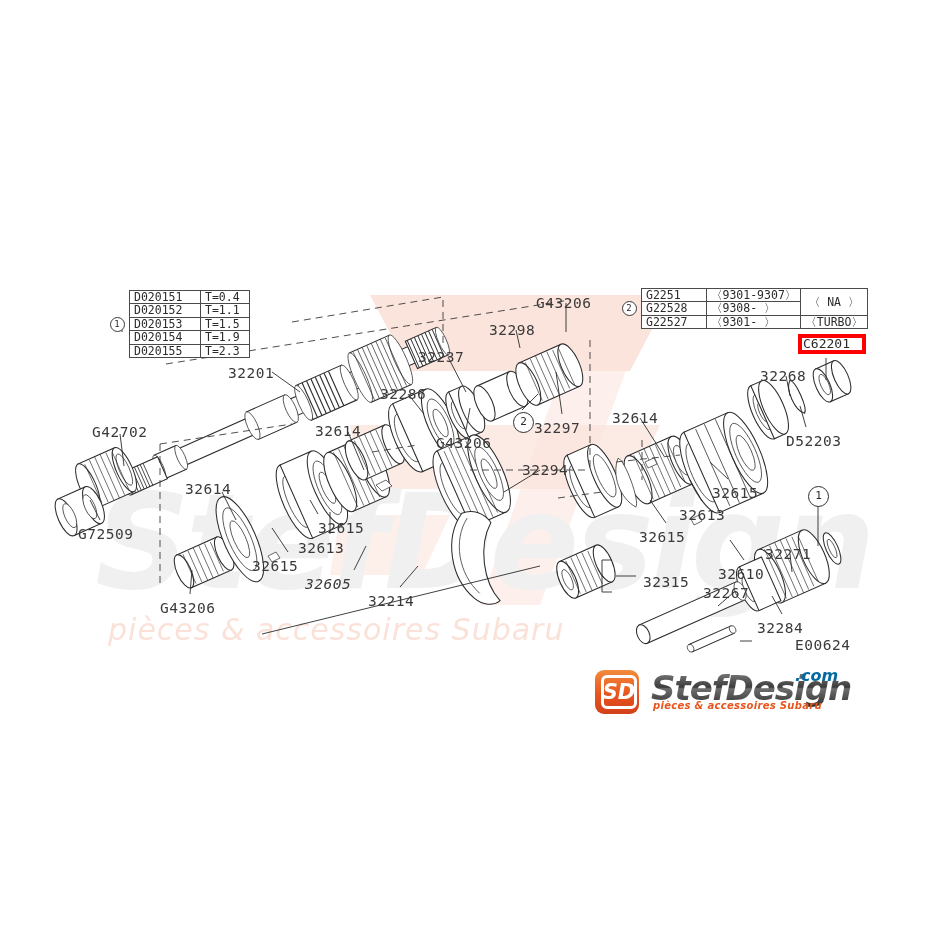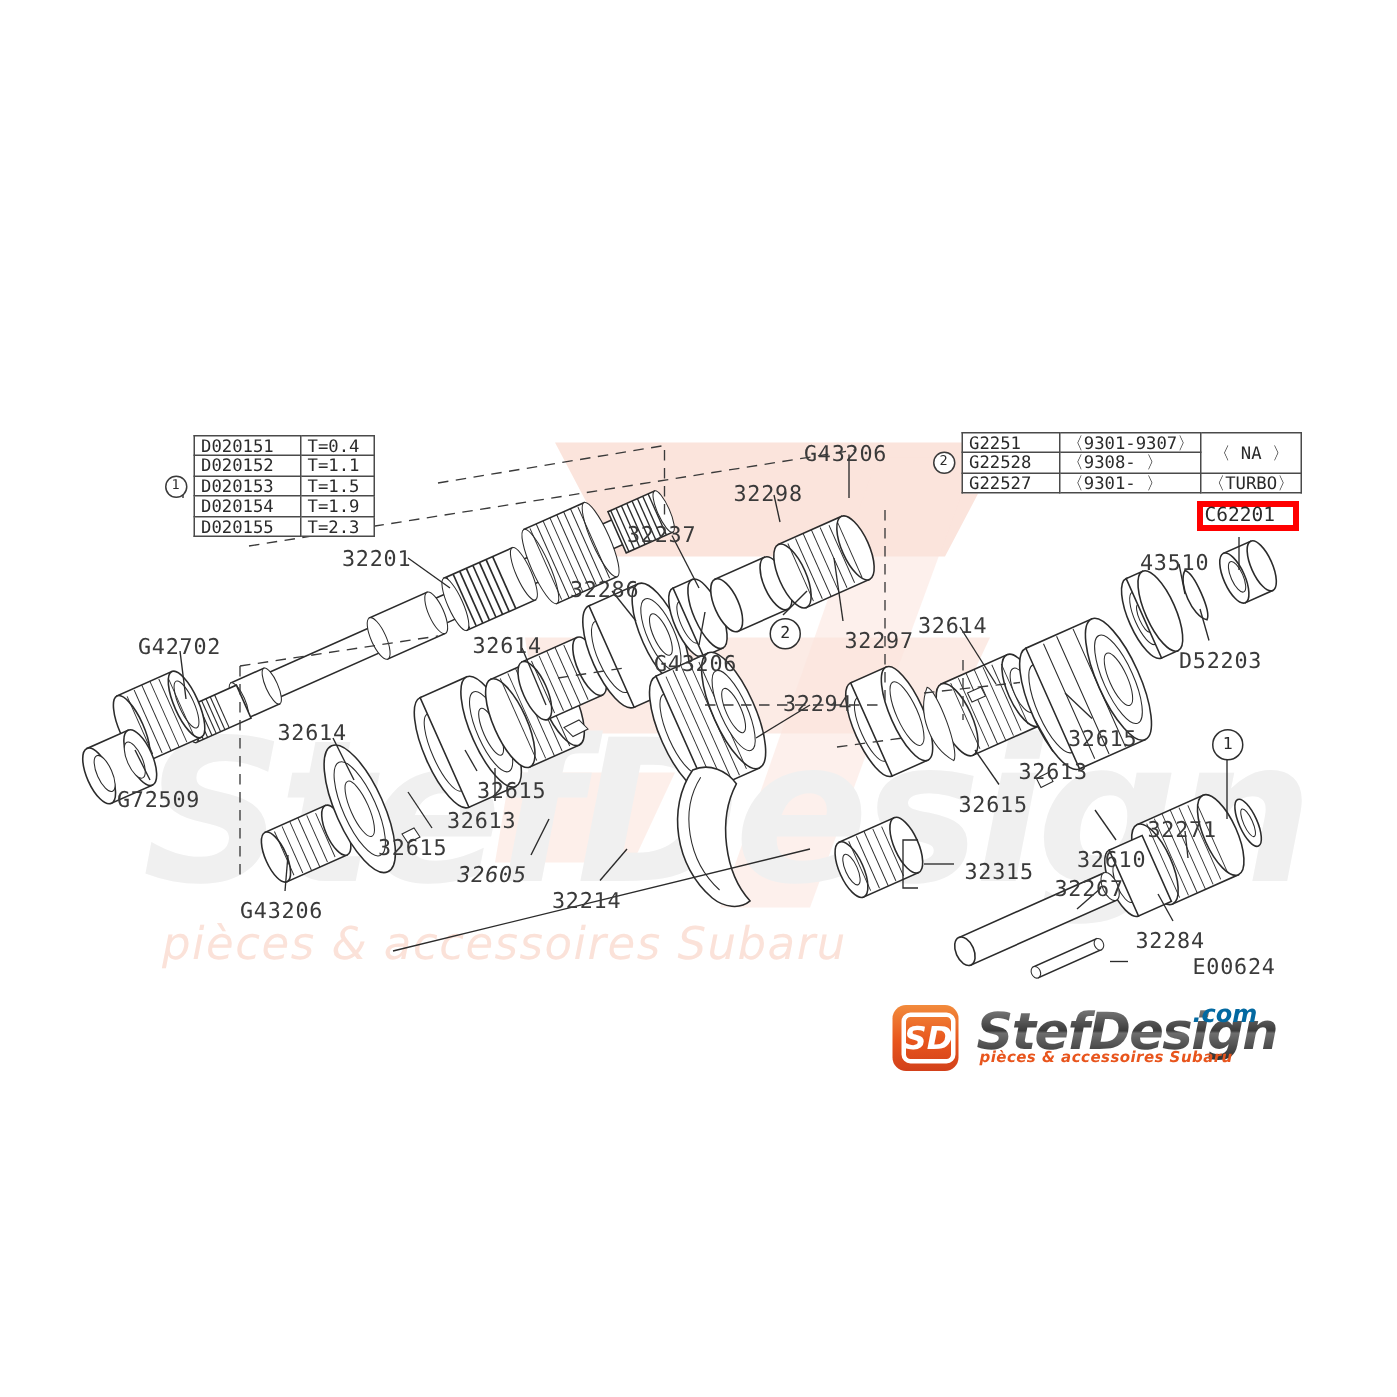--- a/index.html
+++ b/index.html
@@ -536,29 +536,29 @@
       <div class="lbl" style="left: 252px; top: 558px;">32615</div>
       <div class="lbl" style="left: 298px; top: 540px;">32613</div>
       <div class="lbl" style="left: 305px; top: 576px; font-style: italic;">32605</div>
       <div class="lbl" style="left: 368px; top: 593px;">32214</div>
       <div class="lbl" style="left: 160px; top: 600px;">G43206</div>
       <div class="lbl" style="left: 380px; top: 386px;">32286</div>
       <div class="lbl" style="left: 436px; top: 435px;">G43206</div>
       <div class="lbl" style="left: 418px; top: 349px;">32237</div>
       <div class="lbl" style="left: 489px; top: 322px;">32298</div>
       <div class="lbl" style="left: 536px; top: 295px;">G43206</div>
-      <div class="lbl" style="left: 534px; top: 420px; margin-left: 29px;">32297</div>
+      <div class="lbl" style="left: 534px; top: 420px;">32297</div>
       <div class="lbl" style="left: 511px; top: 462px; margin-left: 11px;">32294</div>
       <div class="lbl" style="left: 612px; top: 410px;">32614</div>
       <div class="lbl" style="left: 712px; top: 485px;">32615</div>
       <div class="lbl" style="left: 679px; top: 507px;">32613</div>
       <div class="lbl" style="left: 639px; top: 529px;">32615</div>
       <div class="lbl" style="left: 718px; top: 566px;">32610</div>
       <div class="lbl" style="left: 643px; top: 574px;">32315</div>
-      <div class="lbl" style="left: 760px; top: 368px;">43510</div>
+      <div class="lbl" style="left: 760px; top: 368px;">32268</div>
       <div class="lbl" style="left: 786px; top: 433px;">D52203</div>
       <div class="lbl" style="left: 765px; top: 546px;">32271</div>
       <div class="lbl" style="left: 703px; top: 585px;">32267</div>
       <div class="lbl" style="left: 757px; top: 620px;">32284</div>
       <div class="lbl" style="left: 757px; top: 637px; margin-left: 38px;">E00624</div>
     </div>
 
   <div id="callouts-layer">
       <div class="callout" style="left: 513px; top: 412px;">2</div>
       <div class="callout" style="left: 808px; top: 486px;">1</div>

